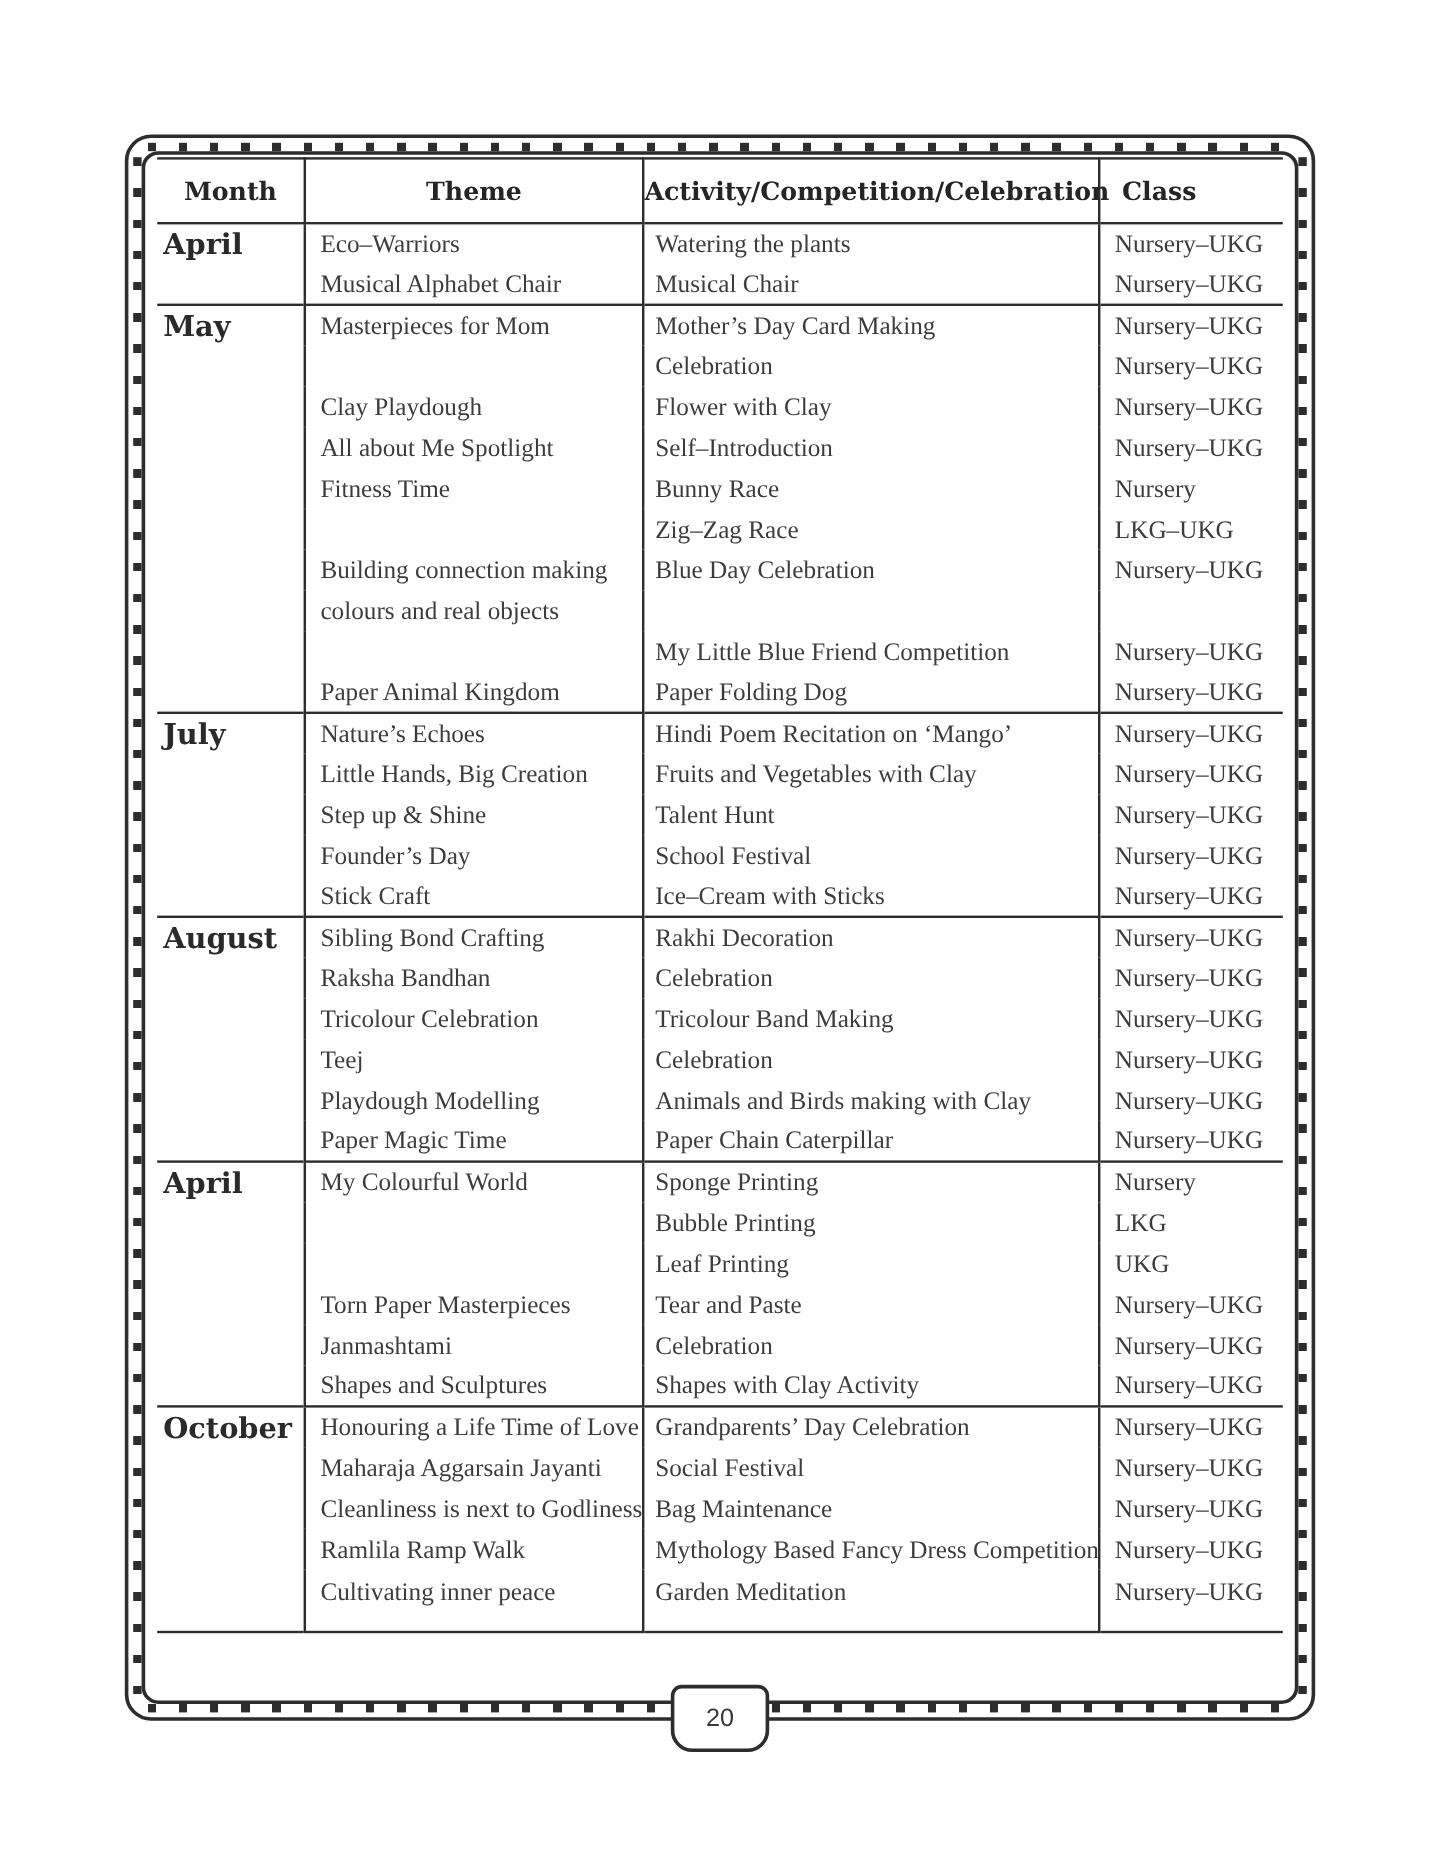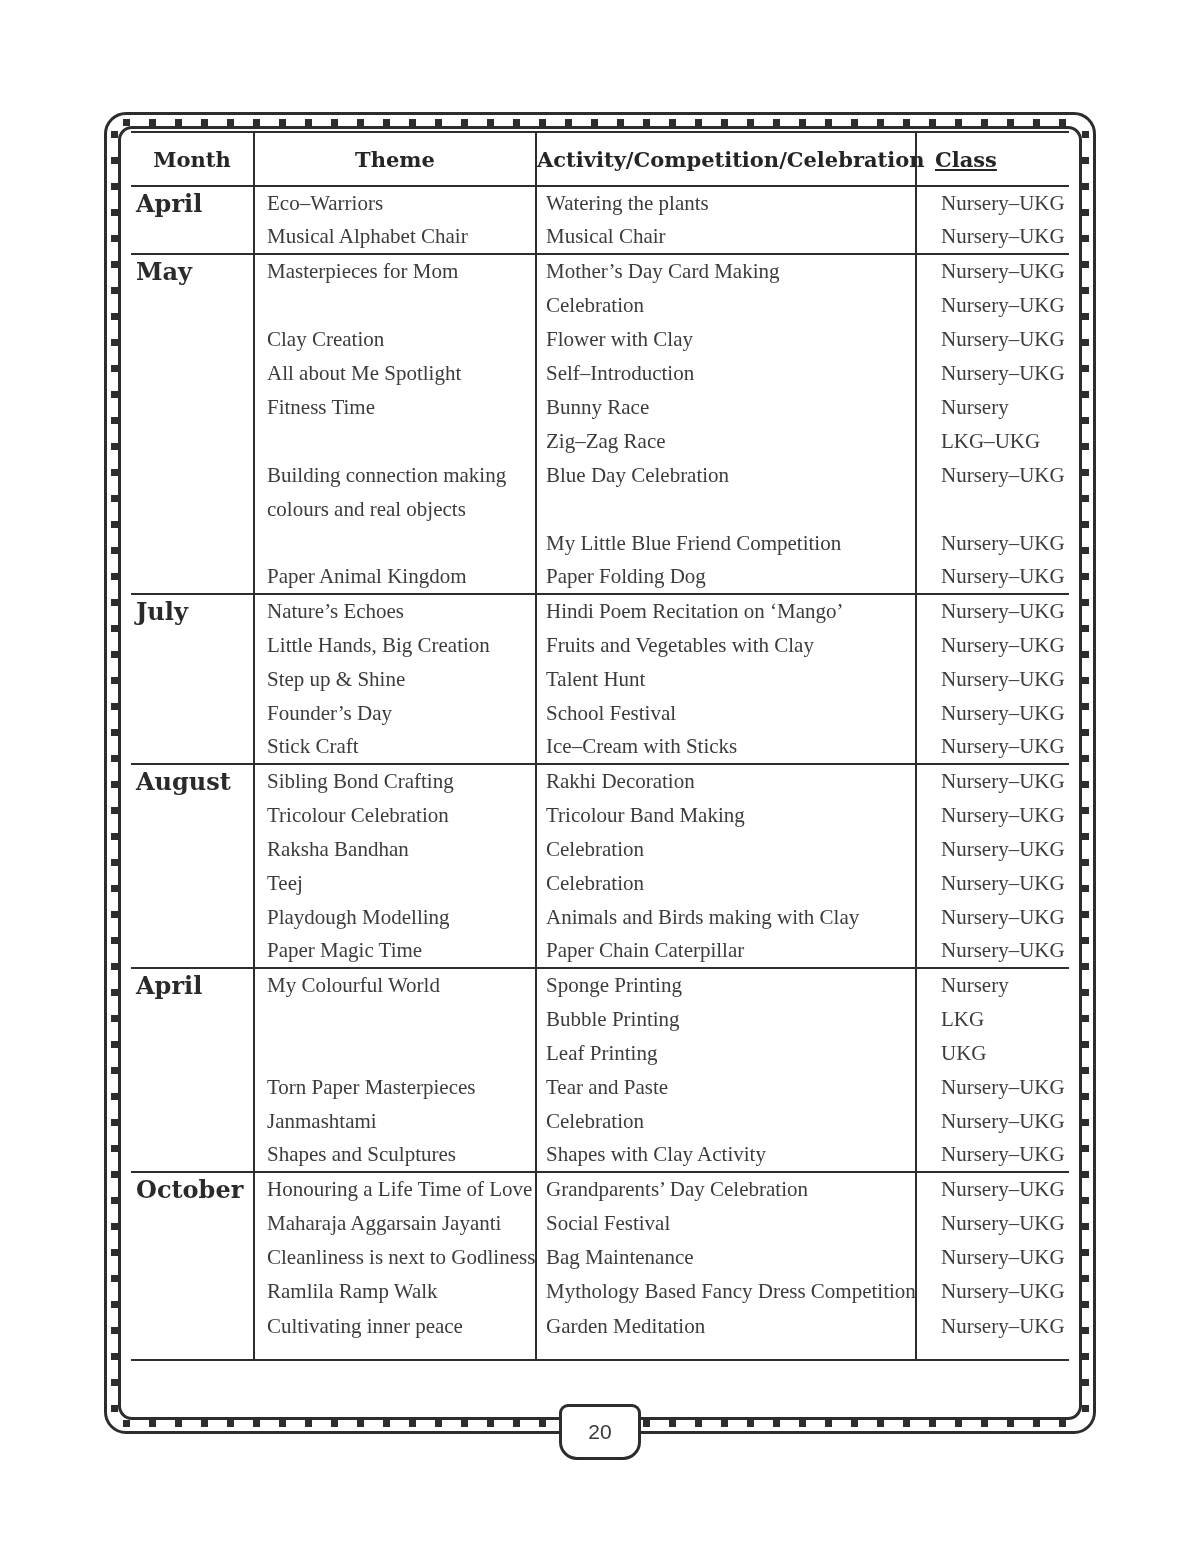--- a/index.html
+++ b/index.html
@@ -65,37 +65,37 @@
   col.c0{width:123px;} col.c1{width:282px;} col.c2{width:380px;} col.c3{width:153px;}
   thead th{
     height:52px;
     border-top:2px solid var(--ink);
     border-bottom:2px solid var(--ink);
     font-family:"DejaVu Serif", serif;
     font-weight:bold;font-size:21px;color:#252525;
     text-align:center;padding:0;
     white-space:nowrap;
   }
-  thead th.h3{text-align:left;padding-left:18px;text-decoration:underline;}
+  thead th.h3{text-align:left;padding-left:18px;}
   th.vdiv,td.vdiv{border-right:2px solid var(--ink);}
   tbody tr{height:34px;}
   tbody tr:first-child td{border-top:2px solid var(--ink);}
   td{
     font-size:21px;color:var(--text);
     vertical-align:middle;padding:0;
     white-space:nowrap;overflow:visible;
   }
   td.col0{
     font-family:"DejaVu Serif", serif;
     font-weight:bold;color:#2a2a2a;font-size:24px;
     padding-left:5px;
   }
   td.col1{padding-left:12px;}
   td.col2{padding-left:9px;}
-  td.col3{padding-left:24px;}
+  td.col3{padding-left:12px;}
   tbody:last-child tr:last-child{height:52px;}
   tbody:last-child tr:last-child td{vertical-align:top;padding-top:6px;}
   
   .page-badge{
     position:absolute;left:50%;top:1404px;transform:translateX(-50%);
     width:76px;height:50px;
     background:#fff;border:3px solid var(--ink);
     border-radius:9px 9px 18px 18px;
     display:flex;align-items:center;justify-content:center;
     font-family:"Liberation Sans", sans-serif;
@@ -155,21 +155,21 @@
               <td class="col3">Nursery–UKG</td>
             </tr>
             <tr>
               <td class="col0 vdiv"></td>
               <td class="col1 vdiv"></td>
               <td class="col2 vdiv">Celebration</td>
               <td class="col3">Nursery–UKG</td>
             </tr>
             <tr>
               <td class="col0 vdiv"></td>
-              <td class="col1 vdiv">Clay Creation</td>
+              <td class="col1 vdiv">Clay Playdough</td>
               <td class="col2 vdiv">Flower with Clay</td>
               <td class="col3">Nursery–UKG</td>
             </tr>
             <tr>
               <td class="col0 vdiv"></td>
               <td class="col1 vdiv">All about Me Spotlight</td>
               <td class="col2 vdiv">Self–Introduction</td>
               <td class="col3">Nursery–UKG</td>
             </tr>
             <tr>
@@ -243,28 +243,28 @@
           </tbody>
           <tbody>
             <tr>
               <td class="col0 vdiv">August</td>
               <td class="col1 vdiv">Sibling Bond Crafting</td>
               <td class="col2 vdiv">Rakhi Decoration</td>
               <td class="col3">Nursery–UKG</td>
             </tr>
             <tr>
               <td class="col0 vdiv"></td>
+              <td class="col1 vdiv">Raksha Bandhan</td>
+              <td class="col2 vdiv">Celebration</td>
+              <td class="col3">Nursery–UKG</td>
+            </tr>
+            <tr>
+              <td class="col0 vdiv"></td>
               <td class="col1 vdiv">Tricolour Celebration</td>
               <td class="col2 vdiv">Tricolour Band Making</td>
-              <td class="col3">Nursery–UKG</td>
-            </tr>
-            <tr>
-              <td class="col0 vdiv"></td>
-              <td class="col1 vdiv">Raksha Bandhan</td>
-              <td class="col2 vdiv">Celebration</td>
               <td class="col3">Nursery–UKG</td>
             </tr>
             <tr>
               <td class="col0 vdiv"></td>
               <td class="col1 vdiv">Teej</td>
               <td class="col2 vdiv">Celebration</td>
               <td class="col3">Nursery–UKG</td>
             </tr>
             <tr>
               <td class="col0 vdiv"></td>

